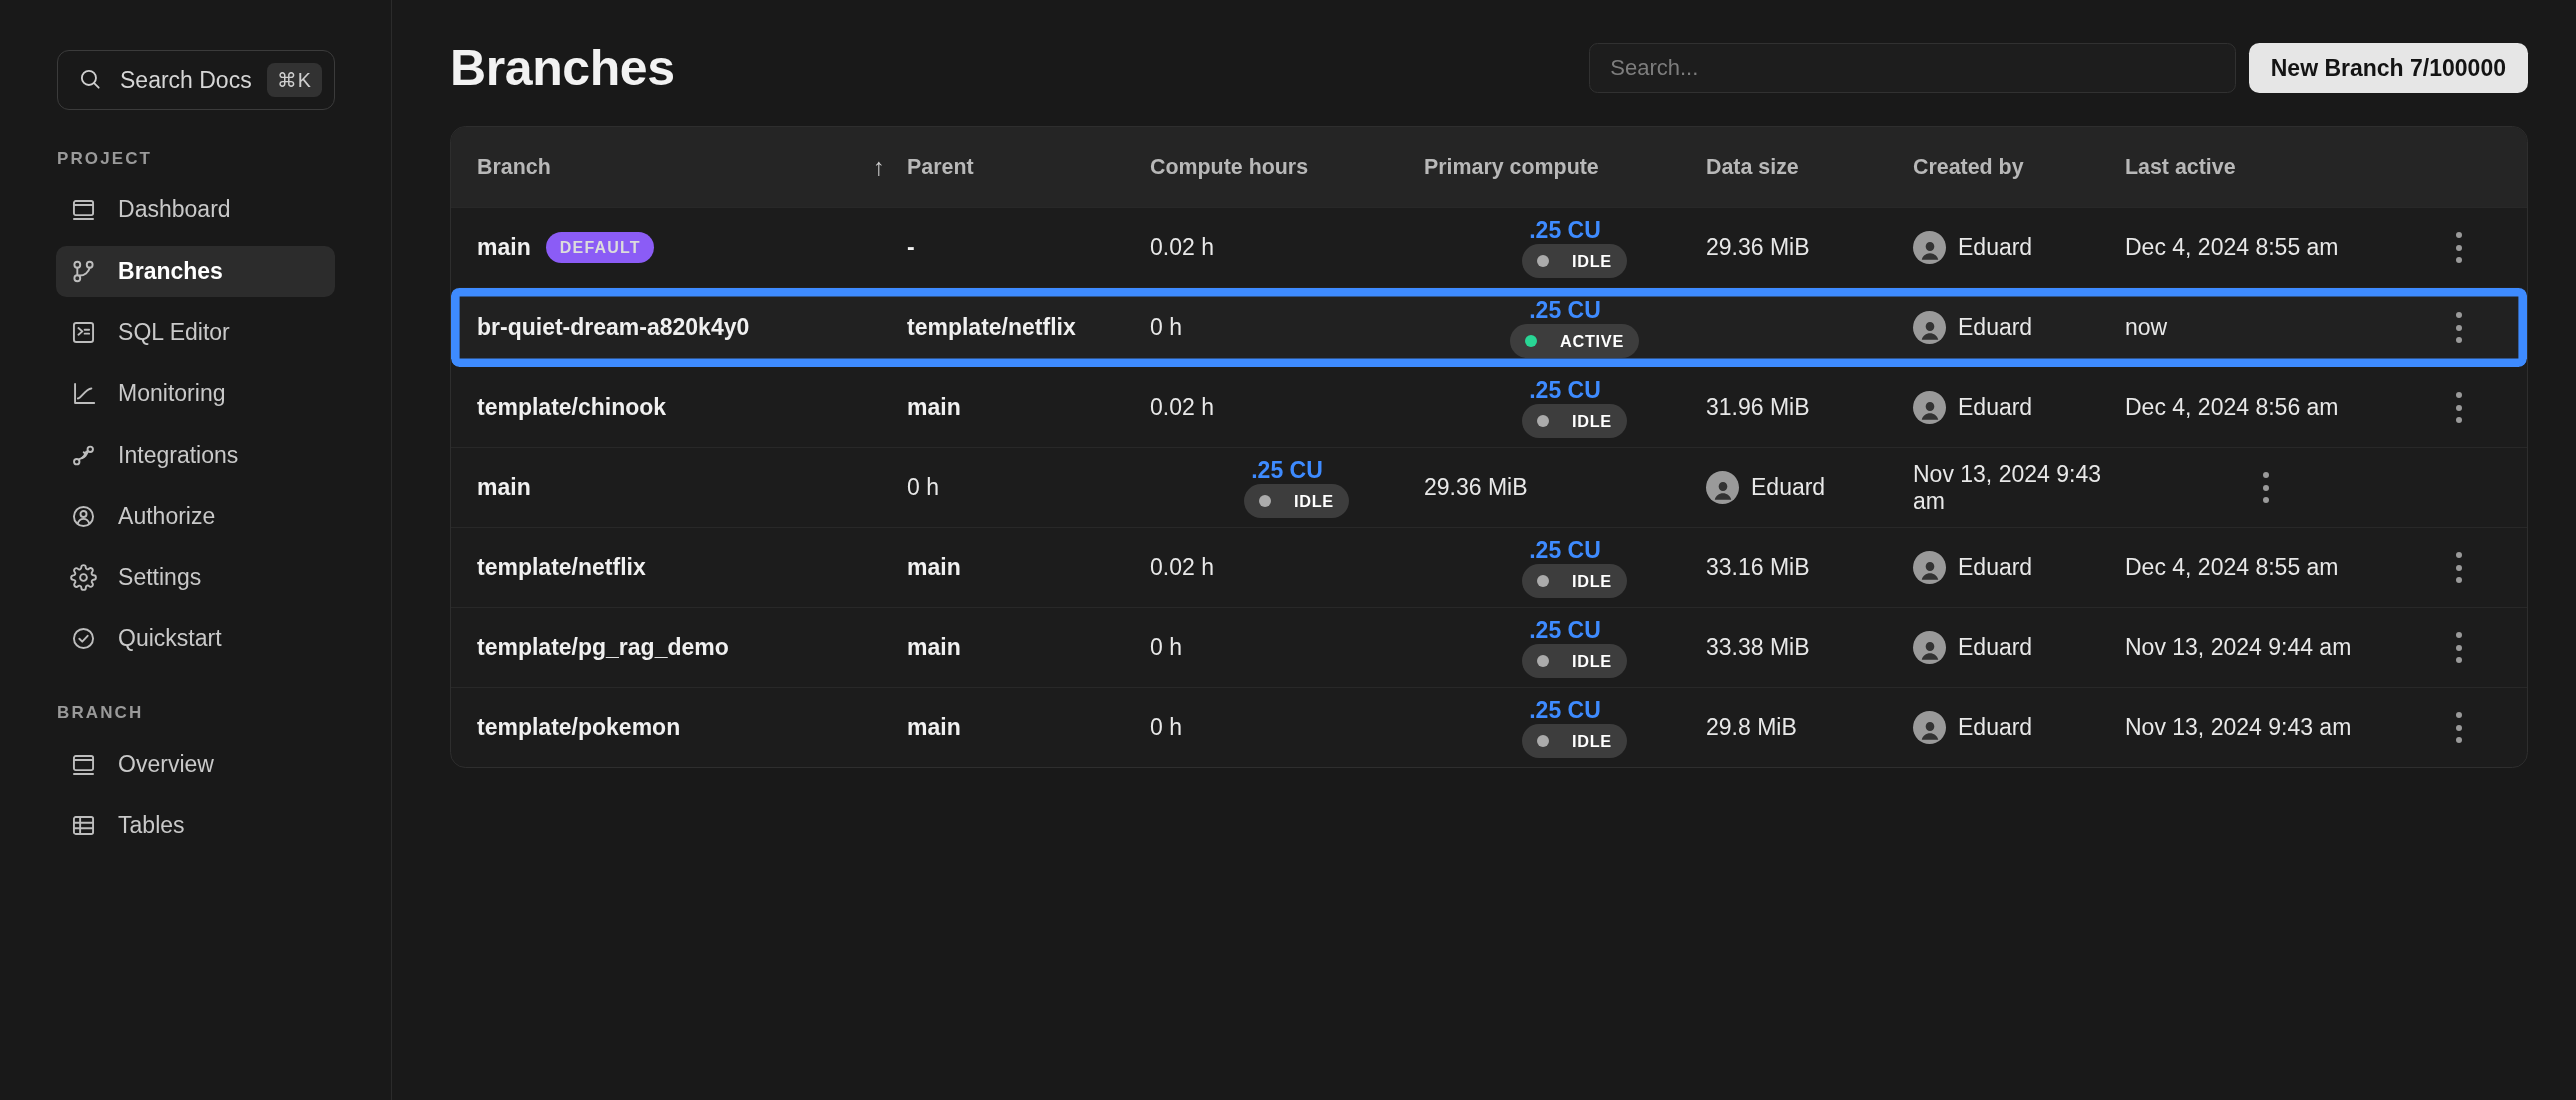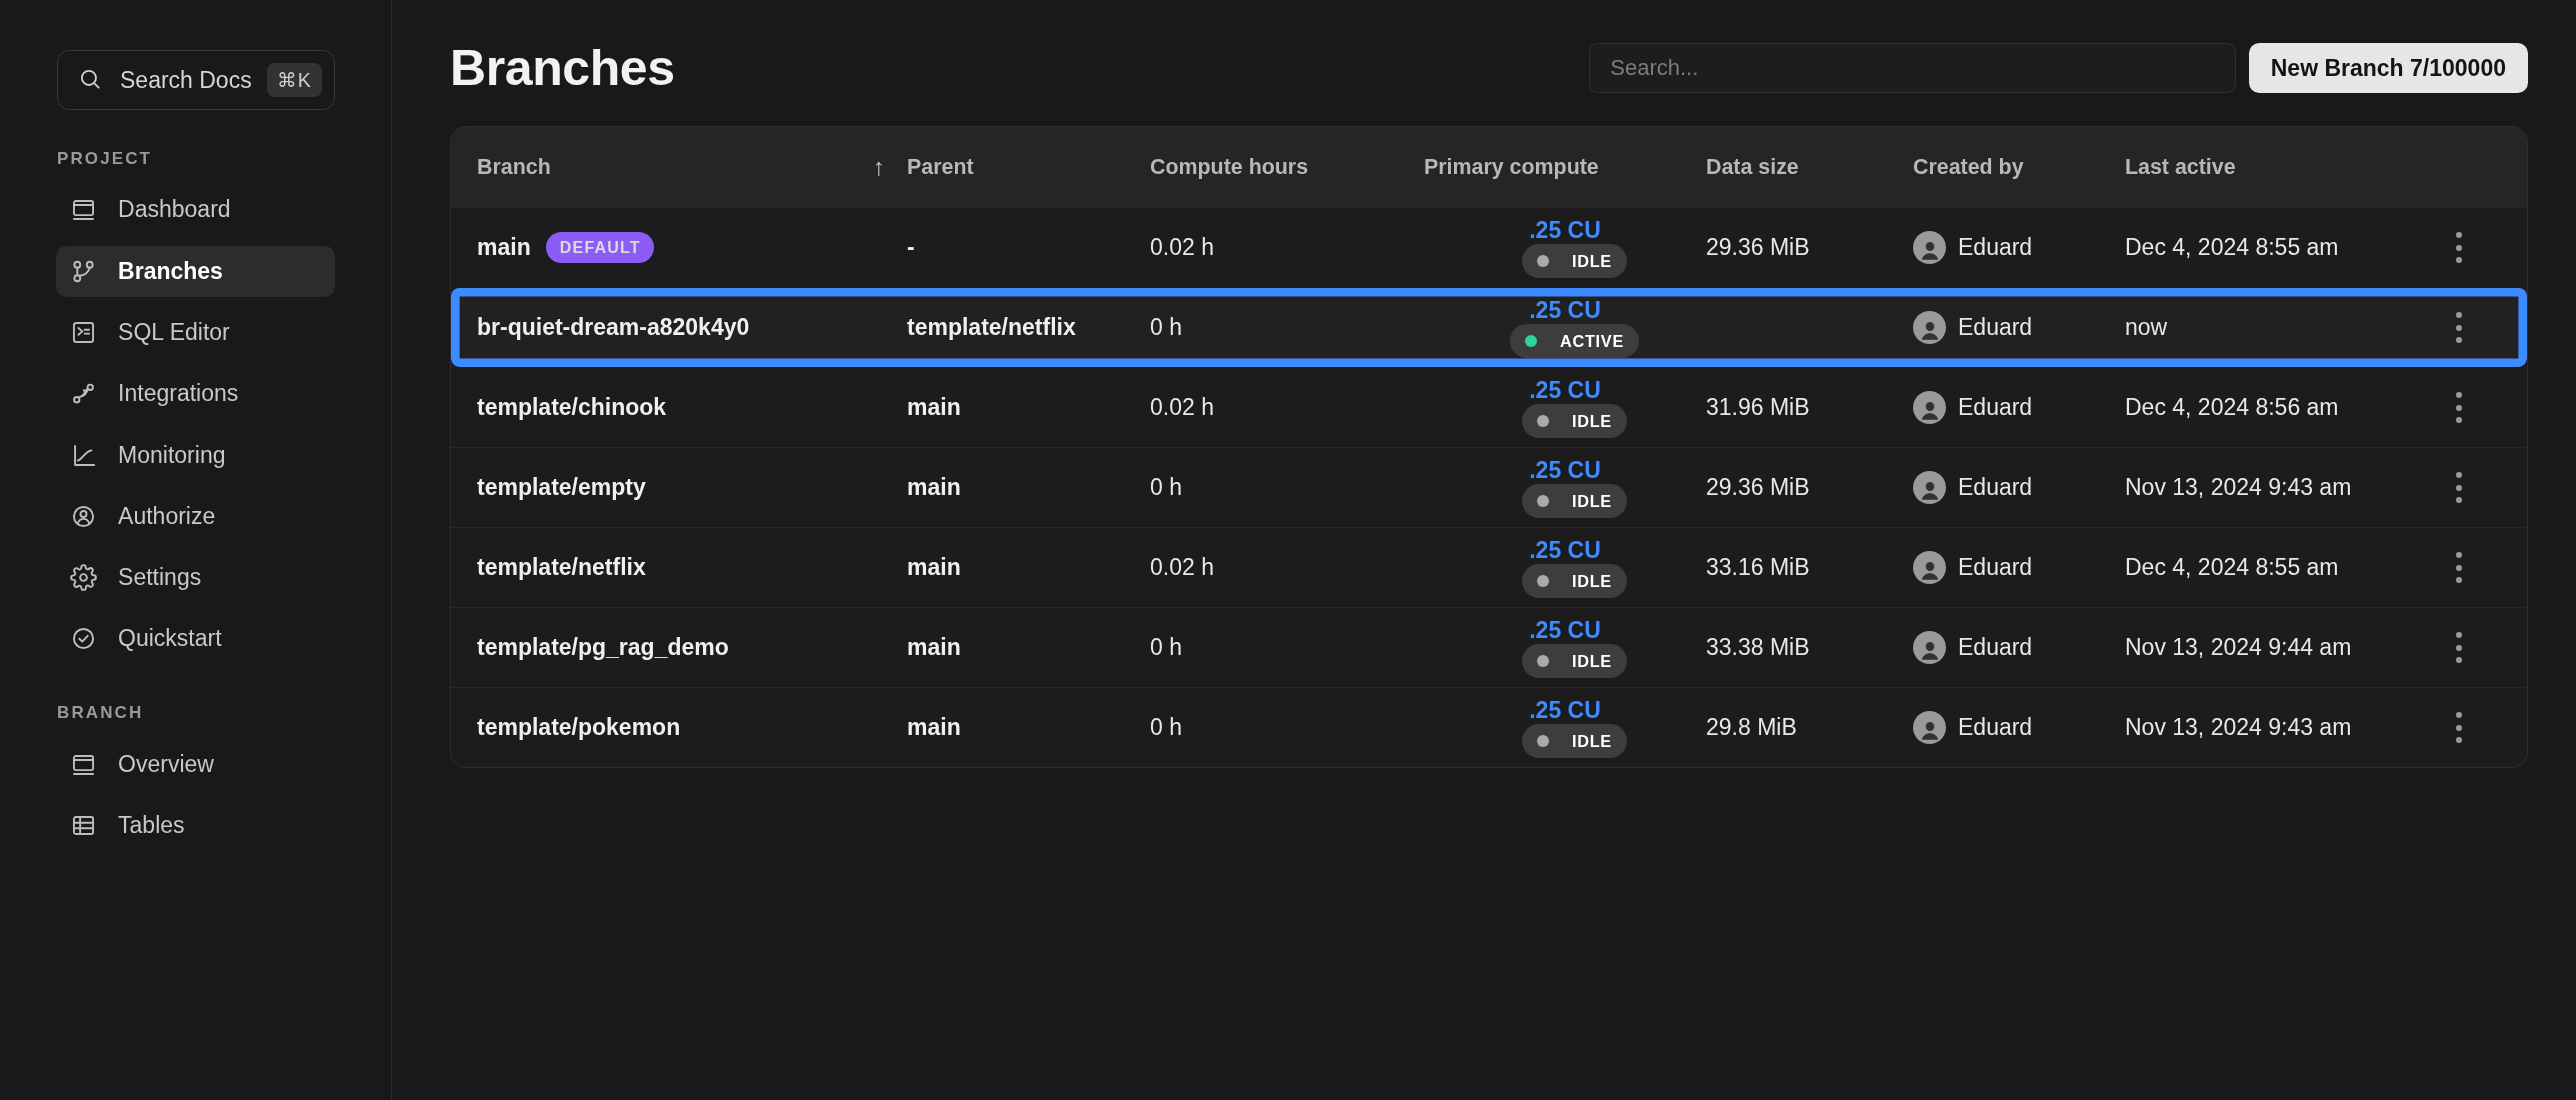--- a/index.html
+++ b/index.html
@@ -194,41 +194,41 @@
               <polyline points="7.5,8 11,11 7.5,14"></polyline>
               <line x1="13" y1="9.5" x2="17" y2="9.5"></line>
               <line x1="13" y1="13" x2="17" y2="13"></line>
             </svg>
           </span>
           <span>SQL Editor</span>
         </div>
         <div class="nav-item">
           <span class="nav-icon">
             <svg viewBox="0 0 24 24" fill="none" stroke="currentColor" stroke-width="1.7" stroke-linecap="round" stroke-linejoin="round">
+              <path d="M4.5 3.5v17h17"></path>
+              <path d="M7 16.5c3.5-.6 6.5-8.5 12-9"></path>
+            </svg>
+          </span>
+          <span>Monitoring</span>
+        </div>
+        <div class="nav-item">
+          <span class="nav-icon">
+            <svg viewBox="0 0 24 24" fill="none" stroke="currentColor" stroke-width="1.7" stroke-linecap="round" stroke-linejoin="round">
               <circle cx="6" cy="17.5" r="2.4"></circle>
               <circle cx="18" cy="6.5" r="2.4"></circle>
               <path d="M8.3 15.2c3-1 4.5-2.5 5.2-5"></path>
               <path d="M15.7 8.8c-1 2.8-2.8 4.6-5 5.6"></path>
               <polyline points="12.2,9.2 13.7,10.1 14.6,8.5"></polyline>
             </svg>
           </span>
           <span>Integrations</span>
         </div>
         <div class="nav-item">
           <span class="nav-icon">
             <svg viewBox="0 0 24 24" fill="none" stroke="currentColor" stroke-width="1.7" stroke-linecap="round" stroke-linejoin="round">
-              <path d="M4.5 3.5v17h17"></path>
-              <path d="M7 16.5c3.5-.6 6.5-8.5 12-9"></path>
-            </svg>
-          </span>
-          <span>Monitoring</span>
-        </div>
-        <div class="nav-item">
-          <span class="nav-icon">
-            <svg viewBox="0 0 24 24" fill="none" stroke="currentColor" stroke-width="1.7" stroke-linecap="round" stroke-linejoin="round">
               <circle cx="12" cy="12" r="8.5"></circle>
               <circle cx="12" cy="9.8" r="2.7"></circle>
               <path d="M6.8 18.3c1-2.8 2.8-4.2 5.2-4.2s4.2 1.4 5.2 4.2"></path>
             </svg>
           </span>
           <span>Authorize</span>
         </div>
         <div class="nav-item">
           <span class="nav-icon">
             <svg viewBox="0 0 24 24" fill="none" stroke="currentColor" stroke-width="1.7" stroke-linecap="round" stroke-linejoin="round">
@@ -396,24 +396,20 @@
     <div>Dec 4, 2024 8:56 am</div>
     <div class="kebab-cell">
       <span class="kebab">
                 <i></i>
                 <i></i>
                 <i></i>
               </span>
     </div>
   </div>
           <div class="trow">
-    <div class="branch-cell">
-      <span class="branch-name">template/empty</span>
-
-    </div>
     <div class="parent-cell">main</div>
     <div>0 h</div>
     <div class="cu-cell">
       <span class="cu-value">.25 CU</span>
       <span class="status-pill">
         <span class="dot"></span>
         <span class="status-text">IDLE</span>
       </span>
     </div>
     <div>29.36 MiB</div>

